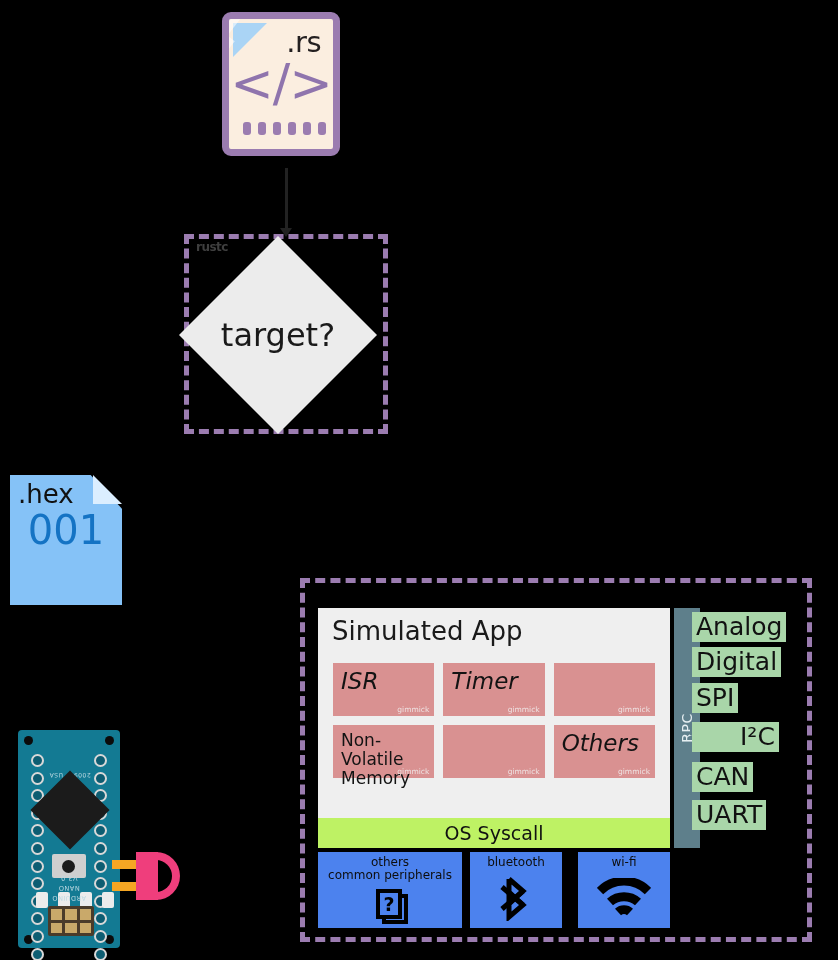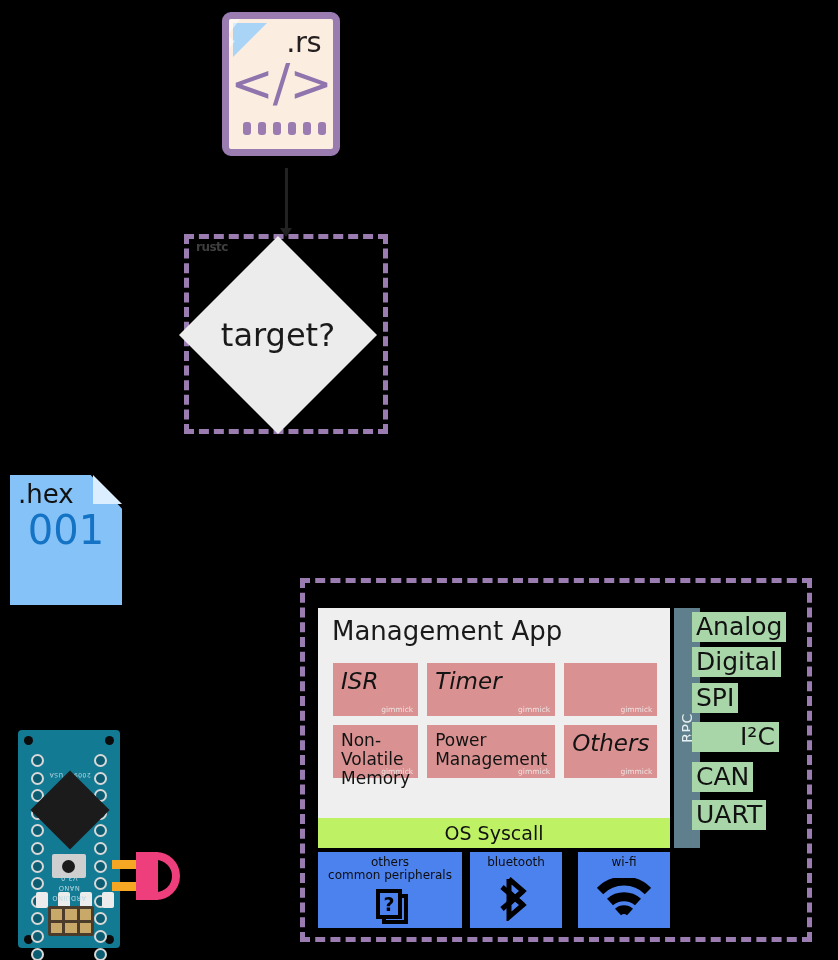--- a/index.html
+++ b/index.html
@@ -307,40 +307,39 @@
 <div class="abs" id="led">
   <div class="led-leg" style="top:12px;"></div>
   <div class="led-leg" style="top:34px;"></div>
   <div class="led-flat"></div>
   <div class="led-dome"></div>
 </div>
 
 <div class="abs" id="sim-container"></div>
 
 <div class="abs" id="app-panel">
-  <div id="app-title">Management App</div>
+  <div id="app-title">Simulated App</div>
 
   <div class="mod-grid">
     <div class="mod big">
       <div class="mlabel">ISR</div>
       <div class="gimmick">gimmick</div>
     </div>
     <div class="mod big">
       <div class="mlabel">Timer</div>
       <div class="gimmick">gimmick</div>
     </div>
     <div class="mod">
       <div class="gimmick">gimmick</div>
     </div>
     <div class="mod">
       <div class="mlabel">Non-Volatile Memory</div>
       <div class="gimmick">gimmick</div>
     </div>
     <div class="mod">
-      <div class="mlabel">Power Management</div>
       <div class="gimmick">gimmick</div>
     </div>
     <div class="mod big">
       <div class="mlabel">Others</div>
       <div class="gimmick">gimmick</div>
     </div>
   </div>
 </div>
 
 <div class="abs" id="os-bar">OS Syscall</div>

